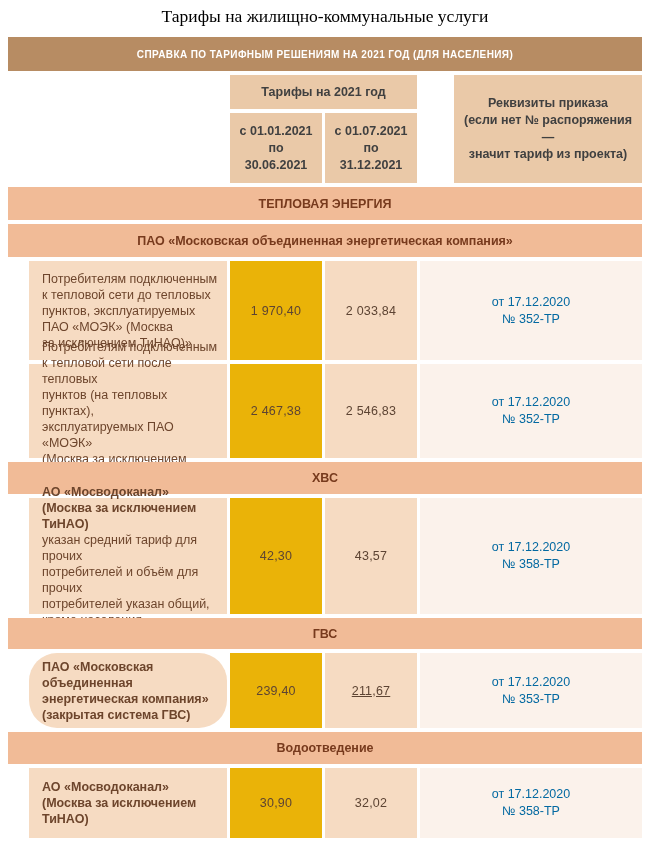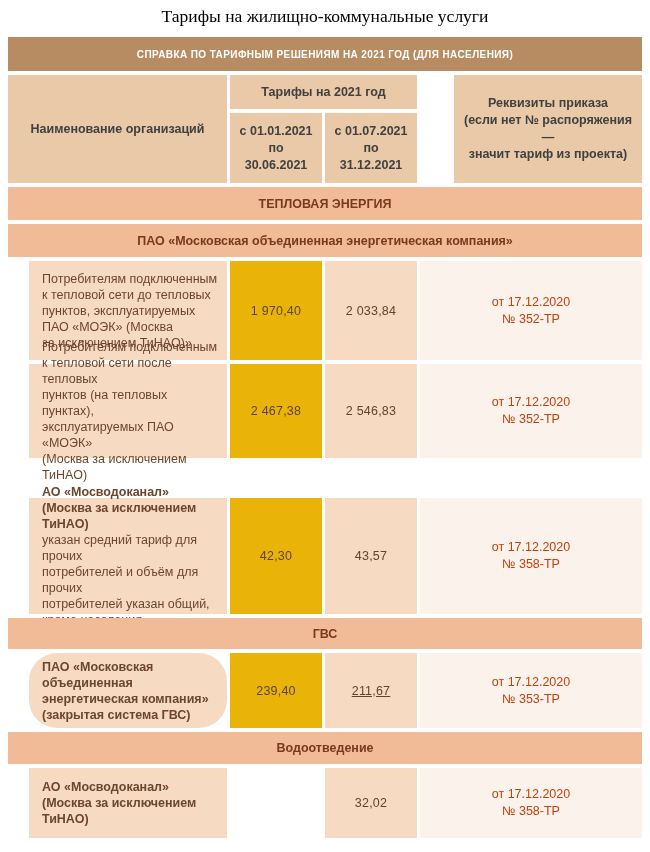--- a/index.html
+++ b/index.html
@@ -68,39 +68,38 @@
   .c-num1{background:#eab308;}
   .c-num2{background:#f6dbc2;}
   .c-num1,.c-num2{
     color:#5d4433;
     font-size:12.5px;letter-spacing:.2px;
     display:flex;align-items:center;justify-content:center;
     text-align:center;
   }
   .c-ord{
     background:#fbf2eb;
-    color:#c2410c;
+    color:#0369a1;
     font-size:12.5px;line-height:17px;
     display:flex;align-items:center;justify-content:center;
     text-align:center;
     white-space:pre-line;
   }
 </style>
 </head>
 <body>
 
 <div class="page">
 
   <h1 class="title">Тарифы на жилищно-коммунальные услуги</h1>
 
   <div class="tbl">
 
     <div class="cell banner">СПРАВКА ПО ТАРИФНЫМ РЕШЕНИЯМ НА 2021 ГОД (ДЛЯ НАСЕЛЕНИЯ)</div>
 
-    <div class="cell hdr" style="grid-row:2 / span 2;grid-column:1;">Наименование организаций</div>
     <div class="cell hdr" style="grid-row:2;grid-column:2 / span 2;">Тарифы на 2021 год</div>
     <div class="cell hdr" style="grid-row:3;grid-column:2;">с 01.01.2021
 по
 30.06.2021</div>
     <div class="cell hdr" style="grid-row:3;grid-column:3;">с 01.07.2021
 по
 31.12.2021</div>
     <div class="cell hdr" style="grid-row:2 / span 2;grid-column:4;margin-left:34px;">Реквизиты приказа
 (если нет № распоряжения  —
 значит тариф из проекта)</div>
@@ -125,20 +124,21 @@
 к тепловой сети после тепловых
 пунктов (на тепловых пунктах),
 эксплуатируемых ПАО «МОЭК»
 (Москва за исключением ТиНАО)</span>
     </div>
     <div class="cell c-num1" style="grid-row:7;grid-column:2;">2 467,38</div>
     <div class="cell c-num2" style="grid-row:7;grid-column:3;">2 546,83</div>
     <div class="cell c-ord" style="grid-row:7;grid-column:4;">от 17.12.2020
 № 352-ТР</div>
 
+    <div class="cell sect" style="grid-row:8;">ХВС</div>
 
     <div class="cell c-name" style="grid-row:9;grid-column:1;">
       <span class="b">АО «Мосводоканал»
 (Москва за исключением ТиНАО)</span>
       <span class="n">указан средний тариф для прочих
 потребителей и объём для прочих
 потребителей указан общий,
 кроме населения</span>
     </div>
     <div class="cell c-num1" style="grid-row:9;grid-column:2;">42,30</div>
@@ -157,18 +157,19 @@
     <div class="cell c-num2" style="grid-row:11;grid-column:3;text-decoration:underline;">211,67</div>
     <div class="cell c-ord" style="grid-row:11;grid-column:4;">от 17.12.2020
 № 353-ТР</div>
 
     <div class="cell sect" style="grid-row:12;">Водоотведение</div>
 
     <div class="cell c-name" style="grid-row:13;grid-column:1;">
       <span class="b">АО «Мосводоканал»
 (Москва за исключением ТиНАО)</span>
     </div>
+    <div class="cell c-num1" style="grid-row:13;grid-column:2;">30,90</div>
     <div class="cell c-num2" style="grid-row:13;grid-column:3;">32,02</div>
     <div class="cell c-ord" style="grid-row:13;grid-column:4;">от 17.12.2020
 № 358-ТР</div>
 
   </div>
 </div>
 
 </body></html>

